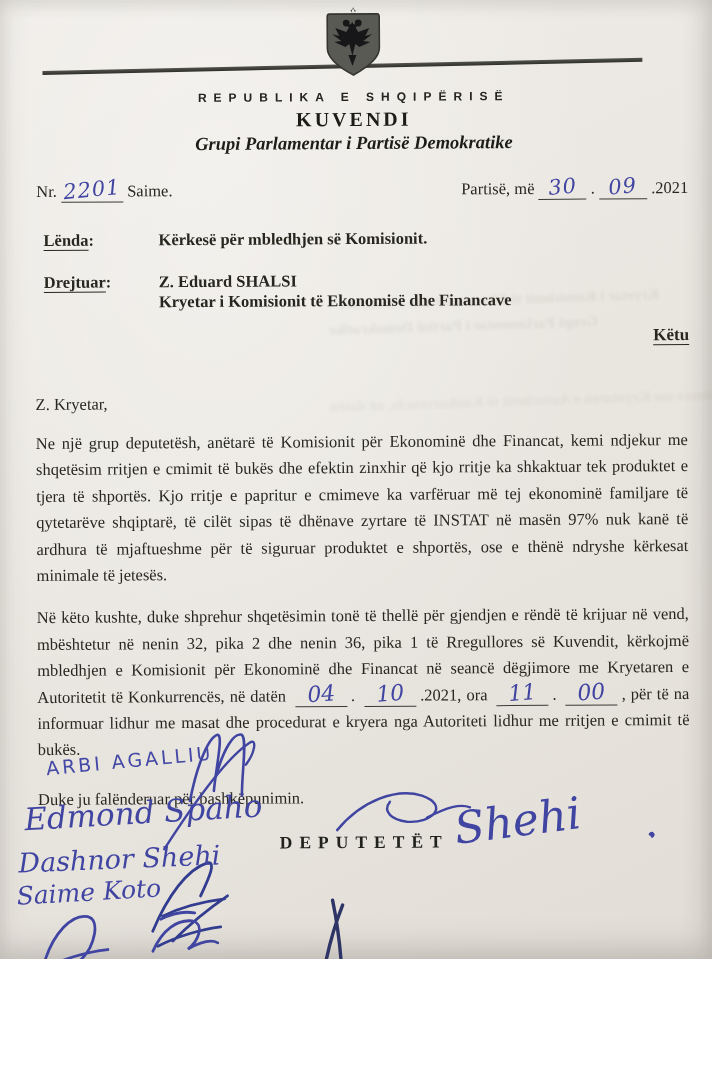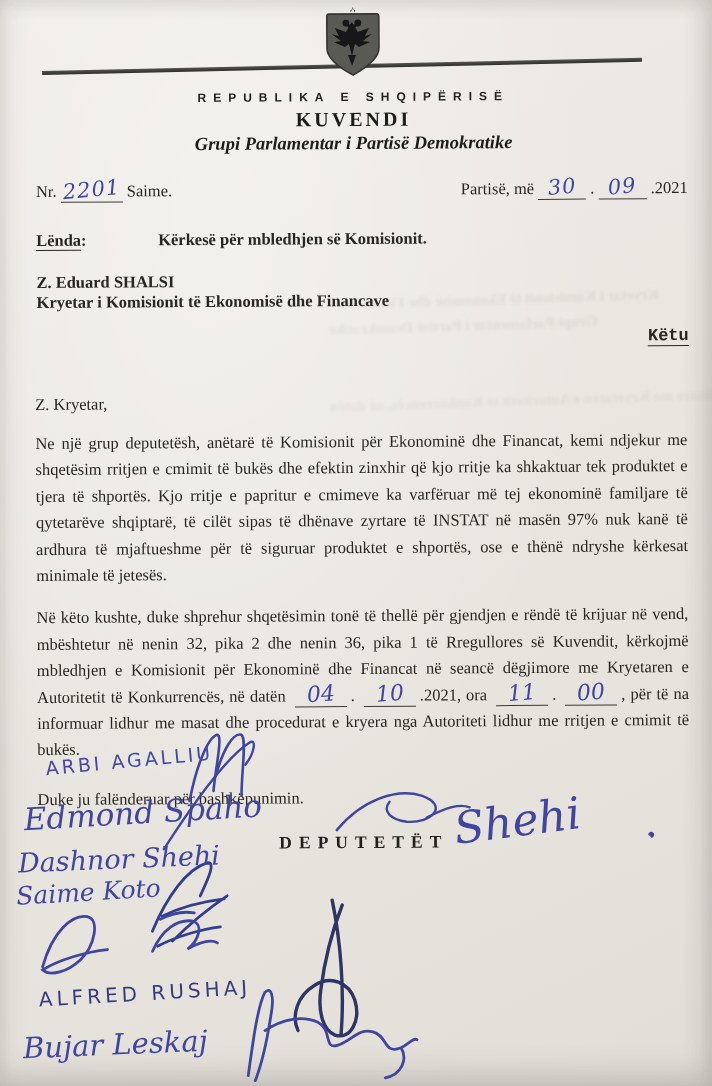--- a/index.html
+++ b/index.html
@@ -1,18 +1,18 @@
 <!DOCTYPE html>
 <html><head>
 <meta charset="utf-8">
 <style>
   html,body{margin:0;padding:0;}
   .page{
     position:relative;
-    width:712px;height:1086px;
+    width:712px;height:959px;
     margin:0;
     background:
       radial-gradient(ellipse at 30% 20%, rgba(255,255,255,0.35), rgba(0,0,0,0) 55%),
       linear-gradient(155deg,#efece8 0%,#eae7e1 45%,#e2ded7 100%);
     box-shadow: inset 0 -14px 28px rgba(90,85,75,0.18), inset -10px 0 22px rgba(90,85,75,0.10), inset 0 6px 14px rgba(120,115,105,0.08);
     overflow:hidden;
     font-family:"Liberation Serif", serif;
     color:#28271f;
   }
   .tilt{position:absolute; inset:0; transform:rotate(-0.35deg);}
@@ -29,26 +29,26 @@
   .meta{display:flex; justify-content:space-between; align-items:flex-start;
         padding:24px 22px 0 38px; font-size:16.5px;}
   .uline{display:inline-block; border-bottom:1.6px solid #3a3a34; text-align:center; line-height:1;}
   .hand{font-family:"DejaVu Serif", serif; font-style:italic; color:#4145a2; display:inline-block;}
   .hand-num{font-size:21px; transform:rotate(-5deg); letter-spacing:1px;}
   .num-cell{width:58px; padding:0 2px 1px;}
   .date-cell{width:44px; padding:0 2px 1px;}
   
   .row{display:flex; padding:0 22px 0 38px; font-size:16.5px;}
   .row .lbl{width:122px; flex:none; font-weight:bold;}
-  .lbl-u{border-bottom:1.6px solid #28271f;}
+  .lbl-u{border-bottom:1.6px solid #28271f;margin-left:7px;}
   .subject-row{margin-top:28px;}
   .addr-row{margin-top:22px;}
   .bold{font-weight:bold;}
   .ketu{margin-top:16px; text-align:right; padding-right:22px; font-weight:bold; font-size:17px;}
-  .ketu span{border-bottom:1.7px solid #28271f;font-family:Liberation Mono, monospace;}
+  .ketu span{border-bottom:1.7px solid #28271f;}
   
   .body-block{padding:0 24px 0 36px;}
   .salutation{margin-top:46px; font-size:16.5px;}
   p.para{margin:16px 0 0 0; font-size:16.5px; line-height:1.6; text-align:justify;}
   .inline-hand{font-size:22px; transform:rotate(-4deg);}
   .inline-cell{min-width:46px; padding:0 3px 1px; margin:0 4px;}
   .closing{margin-top:26px; font-size:16.5px;}
   .deputies{margin-top:24px; text-align:center; font-weight:bold; font-size:17.5px; letter-spacing:7px; color:#22221c;}
   
   .sig-layer{position:absolute; inset:0; pointer-events:none;}
@@ -112,20 +112,21 @@
         <span>.2021</span>
       </div>
     </div>
 
     <div class="row subject-row">
       <div class="lbl"><span class="lbl-u">Lënda</span><span>:</span></div>
       <div class="bold">Kërkesë për mbledhjen së Komisionit.</div>
     </div>
 
     <div class="row addr-row">
+      <div class="lbl"><span class="lbl-u">Drejtuar</span><span>:</span></div>
       <div>
         <div class="bold">Z. Eduard SHALSI</div>
         <div class="bold">Kryetar i Komisionit të Ekonomisë dhe Financave</div>
       </div>
     </div>
 
     <div class="ketu"><span>Këtu</span></div>
 
     <div class="body-block">
       <div class="salutation">Z. Kryetar,</div>

